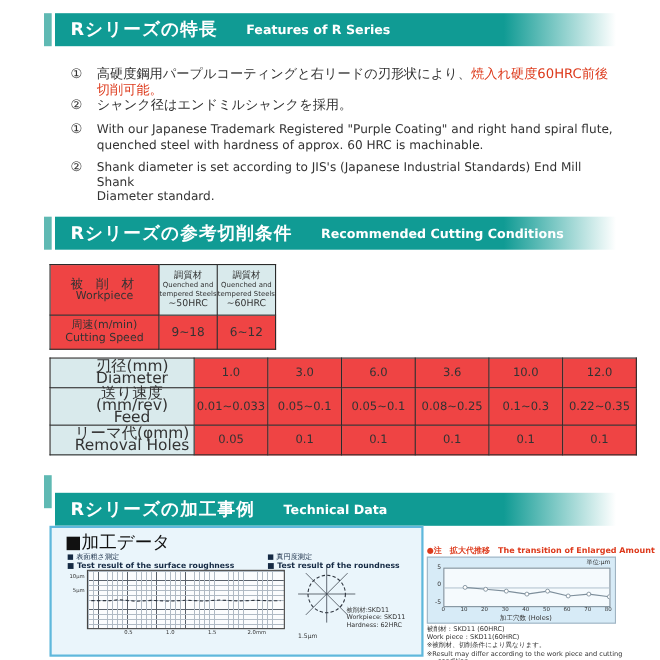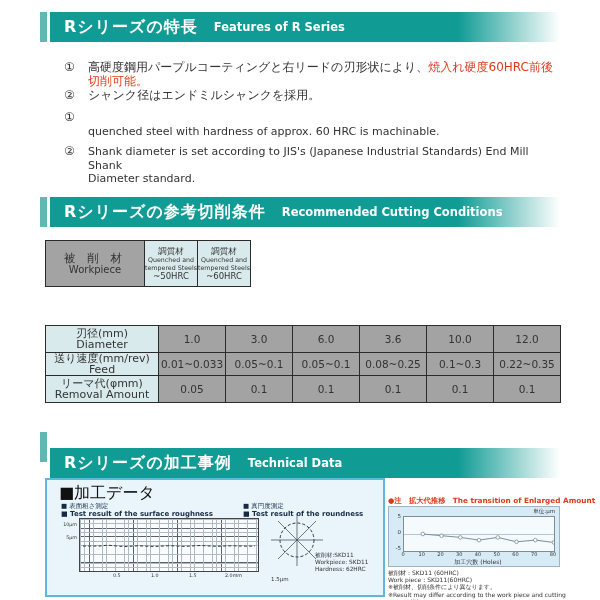--- a/index.html
+++ b/index.html
@@ -3,41 +3,41 @@
 <meta charset="utf-8">
 <style>
   html,body{margin:0;padding:0;background:#fff;}
   .page{position:relative;width:600px;height:600px;background:#fff;overflow:hidden;
         font-family:"DejaVu Sans","Liberation Sans",sans-serif;color:#333;}
   
   .hdr-strip{position:absolute;left:40px;width:7px;height:30px;background:#5fb9b3;}
   .hdr-bar{position:absolute;left:50px;width:510px;height:30px;display:flex;align-items:center;
            background:linear-gradient(to right,#109b94 0%,#109b94 80%,rgba(16,155,148,0) 100%);}
   .hdr-title{color:#fff;font-weight:bold;font-size:16px;letter-spacing:1px;padding-left:14px;white-space:nowrap;}
-  .hdr-sub{color:#fff;font-weight:bold;font-size:11.5px;margin-left:16px;white-space:nowrap;}
+  .hdr-sub{color:#fff;font-weight:bold;font-size:11.5px;margin-left:26px;white-space:nowrap;}
   
   .feat{position:absolute;left:64px;width:500px;font-size:12px;line-height:14px;}
   .feat .num{position:absolute;left:0;top:0;font-size:12px;}
   .feat .body{display:block;margin-left:24px;}
   .red{color:#dd3a1c;}
   .feat-en{font-size:11px;line-height:13.5px;}
   
   table{border-collapse:collapse;table-layout:fixed;}
-  td{border:1px solid #2b2b2b;text-align:center;vertical-align:middle;padding:0;background:#a3a3a3;}
+  td{border:1px solid #2b2b2b;text-align:center;vertical-align:middle;padding:0;background:#ef4444;}
   .shade{background:#d9eaec;}
   .tbl1{position:absolute;left:45px;top:240px;}
   .tbl1 td{font-size:10px;line-height:12px;}
   .tbl1 .corner-jp{font-size:11.5px;letter-spacing:4px;}
   .tbl1 .qt-jp{font-size:8.5px;font-weight:normal;line-height:10px;}
   .tbl1 .qt-en{font-size:6.3px;line-height:7.5px;}
   .tbl1 .qt-range{font-size:8.5px;line-height:10px;}
   .tbl1 .val{font-size:11px;}
   .tbl2{position:absolute;left:45px;top:325px;}
   .tbl2 td{font-size:10.5px;}
-  .tbl2 .lbl{font-size:11px;line-height:11px;}
+  .tbl2 .lbl{font-size:14px;line-height:11px;padding-left:18px;}
   
   .mbox{position:absolute;left:45px;top:478px;width:340px;height:119px;
         border:2.5px solid #5fb8dc;background:#eaf5fb;box-sizing:border-box;}
   .mbox-title{position:absolute;left:12px;top:3px;font-size:16px;font-weight:normal;color:#111;}
   .sublabel{position:absolute;font-size:6.5px;line-height:8px;color:#152a44;white-space:nowrap;}
   .sublabel b{font-size:7px;}
   .surfwrap{position:absolute;left:8px;top:38px;width:212px;height:68px;}
   .surf-ylab{position:absolute;left:0;width:22px;text-align:right;font-size:4.8px;color:#333;}
   .surf-grid{position:absolute;left:24px;top:0;width:178px;height:52px;border:1px solid #444;
      background-color:#fbfcfd;
@@ -79,21 +79,21 @@
     <span class="num">①</span>
     <span class="body"><span>高硬度鋼用パープルコーティングと右リードの刃形状により、</span><span class="red">焼入れ硬度60HRC前後切削可能。</span></span>
   </div>
   <div class="feat" style="top:88px">
     <span class="num">②</span>
     <span class="body"><span>シャンク径はエンドミルシャンクを採用。</span></span>
   </div>
 
   <div class="feat feat-en" style="top:111px">
     <span class="num">①</span>
-    <span class="body"><br>
+    <span class="body"><span>With our Japanese Trademark Registered "Purple Coating" and right hand spiral flute,</span><br>
     <span>quenched steel with hardness of approx. 60 HRC is machinable.</span></span>
   </div>
   <div class="feat feat-en" style="top:145px">
     <span class="num">②</span>
     <span class="body"><span>Shank diameter is set according to JIS's (Japanese Industrial Standards) End Mill Shank</span><br>
     <span>Diameter standard.</span></span>
   </div>
 
   <div class="hdr-strip" style="top:197px"></div>
   <div class="hdr-bar" style="top:197px">
@@ -114,20 +114,28 @@
         <div class="qt-en">tempered Steels</div>
         <div class="qt-range">~50HRC</div>
       </td>
       <td class="shade" style="width:52px">
         <div class="qt-jp">調質材</div>
         <div class="qt-en">Quenched and</div>
         <div class="qt-en">tempered Steels</div>
         <div class="qt-range">~60HRC</div>
       </td>
     </tr>
+    <tr style="height:31px">
+      <td>
+        <div>周速(m/min)</div>
+        <div>Cutting Speed</div>
+      </td>
+      <td class="val">9~18</td>
+      <td class="val">6~12</td>
+    </tr>
   </tbody>
     </table>
 
   <table class="tbl2">
     <tbody>
         <tr style="height:27px">
       <td class="shade lbl" style="width:112px">
         <div>刃径(mm)</div>
         <div>Diameter</div>
       </td>
@@ -146,21 +154,21 @@
       <td>0.01~0.033</td>
       <td>0.05~0.1</td>
       <td>0.05~0.1</td>
       <td>0.08~0.25</td>
       <td>0.1~0.3</td>
       <td>0.22~0.35</td>
     </tr>
     <tr style="height:27px">
       <td class="shade lbl">
         <div>リーマ代(φmm)</div>
-        <div>Removal Amount</div>
+        <div>Removal Holes</div>
       </td>
       <td>0.05</td>
       <td>0.1</td>
       <td>0.1</td>
       <td>0.1</td>
       <td>0.1</td>
       <td>0.1</td>
     </tr>
   </tbody>
     </table>

